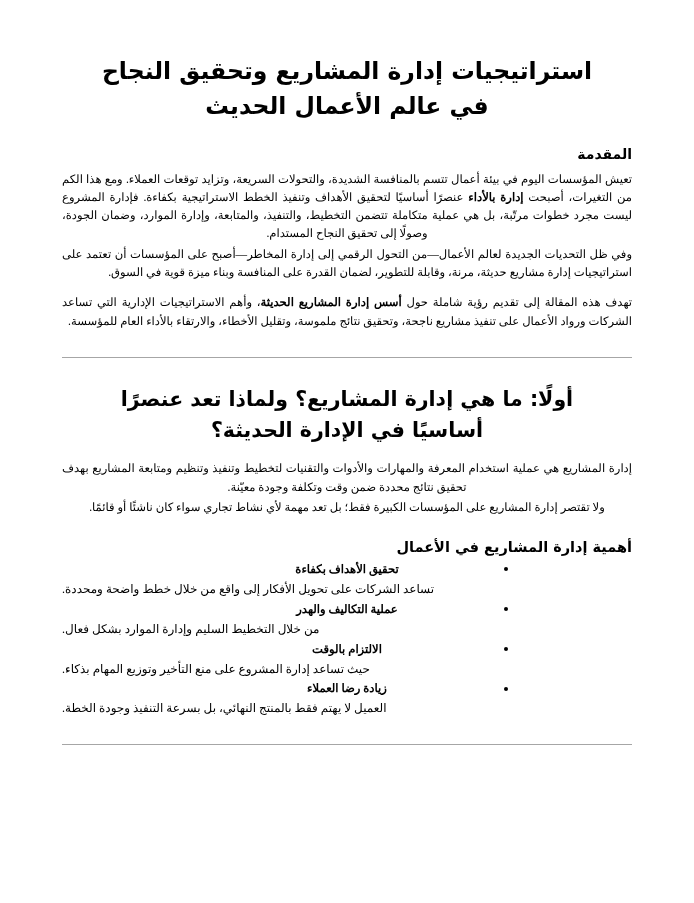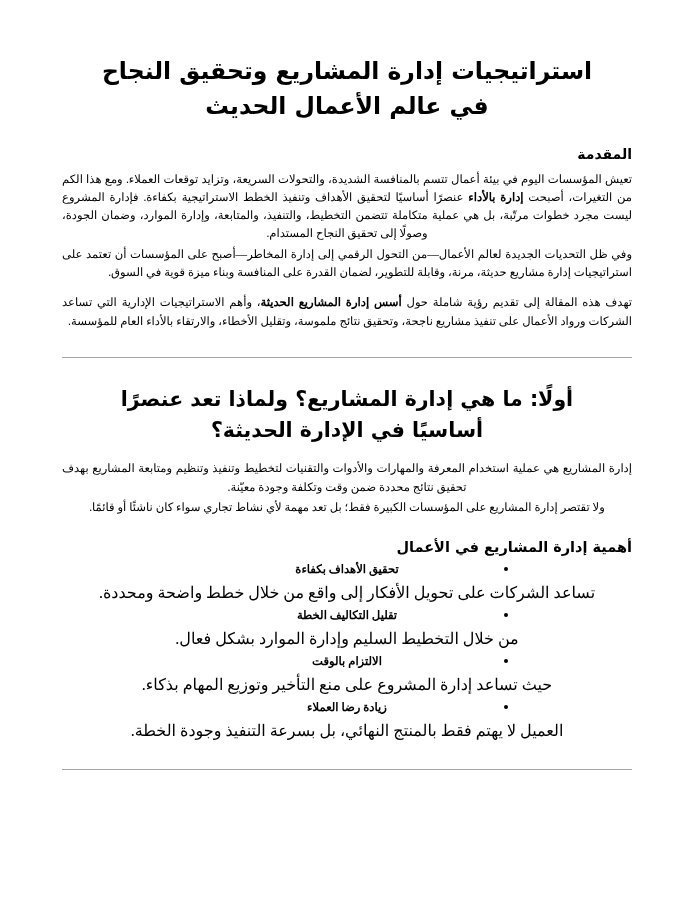--- a/index.html
+++ b/index.html
@@ -116,23 +116,23 @@
   .bullet-line .dot {
     position: absolute;
     right: 124px;
     top: 0.52em;
     width: 4px;
     height: 4px;
     background: #000;
     border-radius: 50%;
   }
   .bullet-desc {
-    font-size: 16px;
+    font-size: 12px;
     line-height: 1.58;
-    text-align: center;
+    text-align: left;
     font-weight: normal;
     margin: 0 0 2px 0;
   }
 
   .spacer-sm { height: 10px; }
 </style>
 </head>
 <body>
 
 <div class="page">
@@ -171,21 +171,21 @@
 
   <ul class="bullets" id="bullet-list">
       <li>
         <div class="bullet-row">
           <div class="bullet-line"><span class="dot"></span><span>تحقيق الأهداف بكفاءة</span></div>
         </div>
         <div class="bullet-desc">تساعد الشركات على تحويل الأفكار إلى واقع من خلال خطط واضحة ومحددة.</div>
       </li>
       <li>
         <div class="bullet-row">
-          <div class="bullet-line"><span class="dot"></span><span>تقليل التكاليف الخطة</span></div>
+          <div class="bullet-line"><span class="dot"></span><span>عملية التكاليف والهدر</span></div>
         </div>
         <div class="bullet-desc">من خلال التخطيط السليم وإدارة الموارد بشكل فعال.</div>
       </li>
       <li>
         <div class="bullet-row">
           <div class="bullet-line"><span class="dot"></span><span>الالتزام بالوقت</span></div>
         </div>
         <div class="bullet-desc">حيث تساعد إدارة المشروع على منع التأخير وتوزيع المهام بذكاء.</div>
       </li>
       <li>

